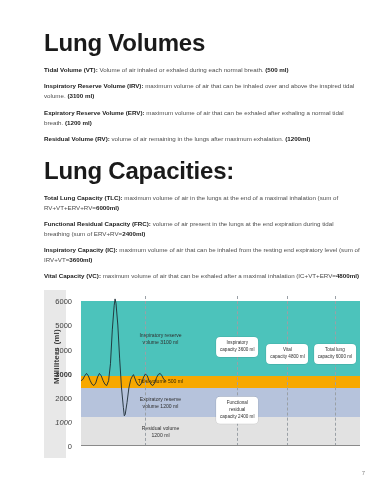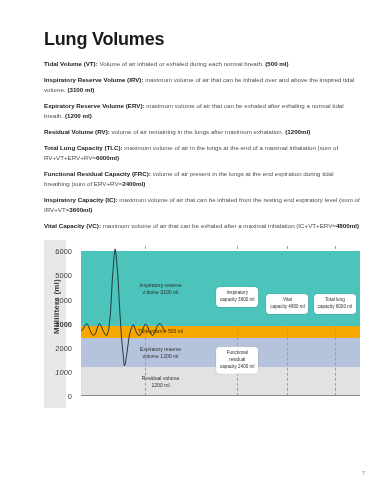--- a/index.html
+++ b/index.html
@@ -10,21 +10,21 @@
     color:#231f20;
     overflow:hidden;
     position:relative;
   }
   .page{
     position:absolute;inset:0;
     padding:30px 31px 0 44px;
     box-sizing:border-box;
   }
   h1.title{
-    font-size:18px;
+    font-size:24px;
     font-weight:bold;
     letter-spacing:-0.2px;
     margin:0 0 9px 0;
     color:#1a1a1a;
     line-height:1.1;
   }
   h1.title.second{margin-top:14px;}
   p.para{
     font-size:6.2px;
     line-height:1.62;
@@ -132,20 +132,21 @@
   </p>
 
   <p class="para">
     <b>Expiratory Reserve Volume (ERV):</b><span> maximum volume of air that can be exhaled after exhaling a normal tidal breath. </span><b>(1200 ml)</b>
   </p>
 
   <p class="para">
     <b>Residual Volume (RV):</b><span> volume of air remaining in the lungs after maximum exhalation. </span><b>(1200ml)</b>
   </p>
 
+  <h1 class="title second">Lung Capacities:</h1>
 
   <p class="para">
     <b>Total Lung Capacity (TLC):</b><span> maximum volume of air in the lungs at the end of a maximal inhalation (sum of RV+VT+ERV+RV=</span><b>6000ml)</b>
   </p>
 
   <p class="para">
     <b>Functional Residual Capacity (FRC):</b><span> volume of air present in the lungs at the end expiration during tidal breathing (sum of ERV+RV=</span><b>2400ml)</b>
   </p>
 
   <p class="para">

